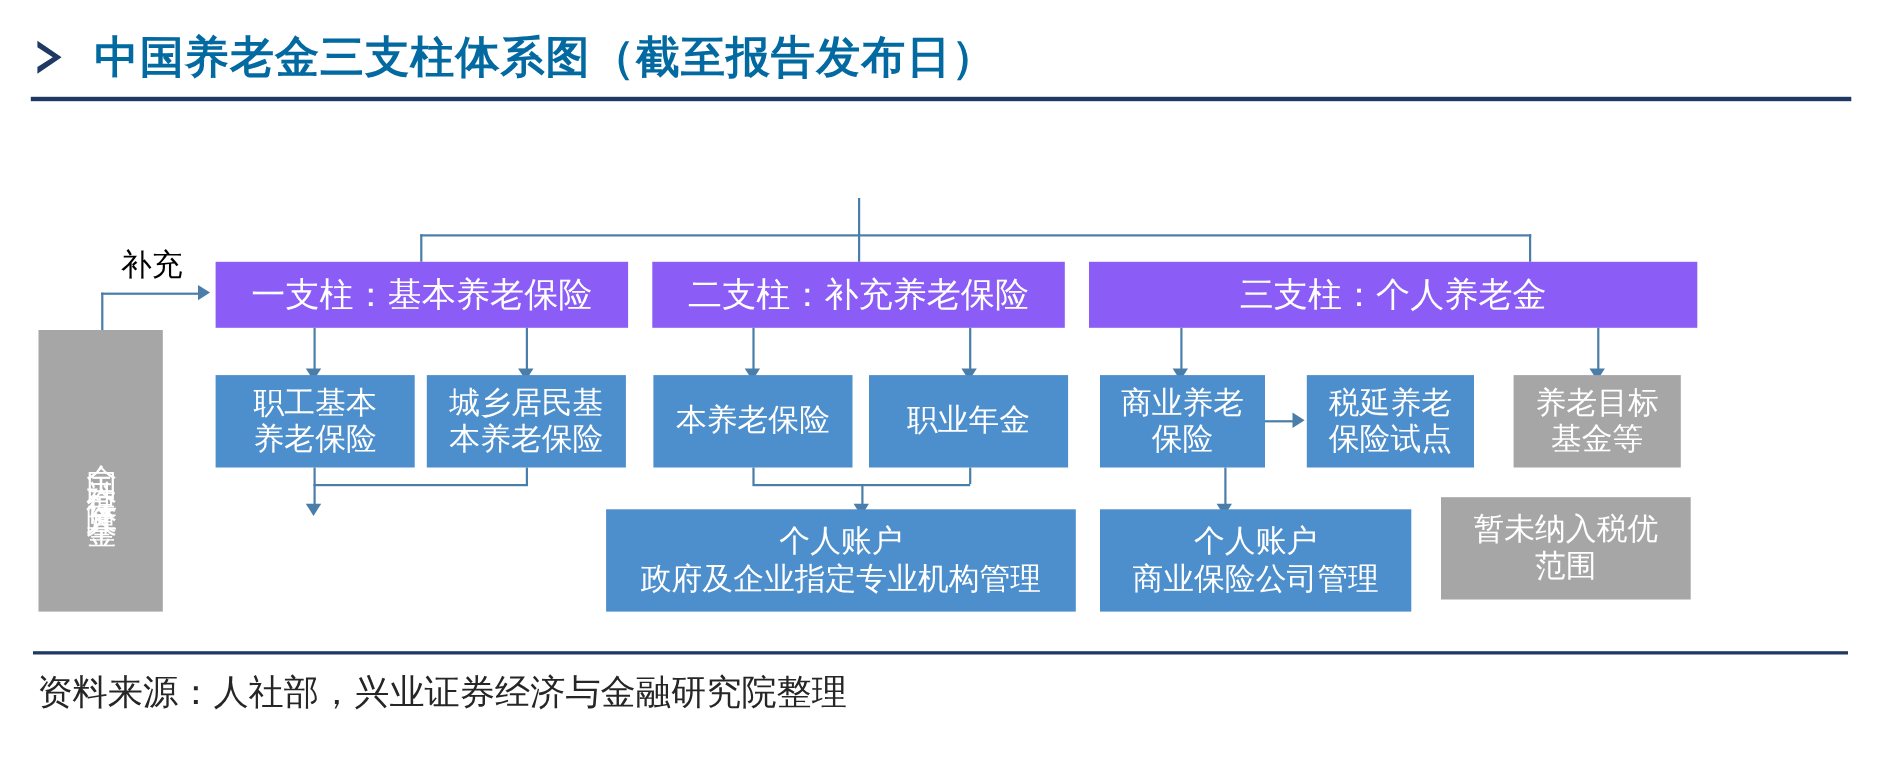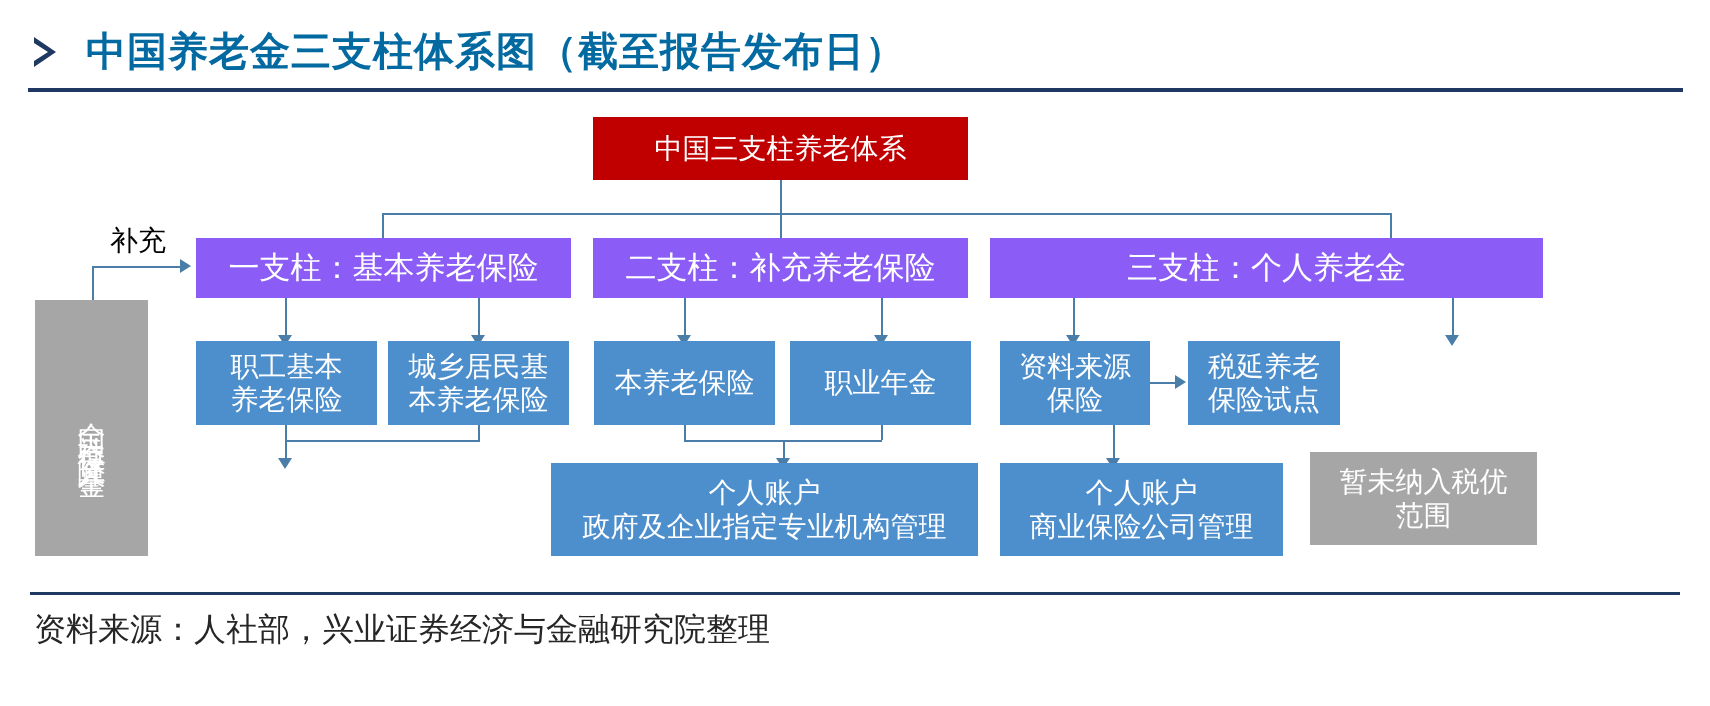--- a/index.html
+++ b/index.html
@@ -98,23 +98,20 @@
     <div class="title-text">中国养老金三支柱体系图（截至报告发布日）</div>
   </div>
   <div class="title-rule"></div>
 
   <div class="conn conn-v" style="left:780px; top:180px; height:34px;"></div>
   <div class="conn conn-h" style="left:382px; top:213px; width:1010px;"></div>
   <div class="conn conn-v" style="left:382px; top:213px; height:25px;"></div>
   <div class="conn conn-v" style="left:780px; top:213px; height:25px;"></div>
   <div class="conn conn-v" style="left:1390px; top:213px; height:25px;"></div>
 
-  <div class="box box-red t-root" style="left:593px; top:117px; width:375px; height:63px;">
-    <span>中国三支柱养老体系</span>
-  </div>
 
   <div class="supp-label">补充</div>
   <div class="conn conn-v" style="left:92px; top:266px; height:34px;"></div>
   <div class="conn conn-h" style="left:92px; top:266px; width:90px;"></div>
   <div class="arrowhead-right" style="left:180px; top:259px;"></div>
 
   <div class="box box-gray t-fund" style="left:35px; top:300px; width:113px; height:256px;">
     <span class="vert">全国社会保障基金</span>
   </div>
 
@@ -151,26 +148,30 @@
     <span>城乡居民基
 本养老保险</span>
   </div>
   <div class="box box-blue t-mid" style="left:594px; top:341px; width:181px; height:84px;">
     <span>本养老保险</span>
   </div>
   <div class="box box-blue t-mid" style="left:790px; top:341px; width:181px; height:84px;">
     <span>职业年金</span>
   </div>
   <div class="box box-blue t-mid" style="left:1000px; top:341px; width:150px; height:84px;">
-    <span>资料来源
+    <span>商业养老
 保险</span>
   </div>
   <div class="box box-blue t-mid" style="left:1188px; top:341px; width:152px; height:84px;">
     <span>税延养老
 保险试点</span>
+  </div>
+  <div class="box box-gray t-mid" style="left:1376px; top:341px; width:152px; height:84px;">
+    <span>养老目标
+基金等</span>
   </div>
 
   <div class="conn conn-h" style="left:1150px; top:382px; width:27px;"></div>
   <div class="arrowhead-right" style="left:1175px; top:375px;"></div>
 
   <div class="conn conn-v" style="left:285px; top:425px; height:40px;"></div>
   <div class="conn conn-v" style="left:478px; top:425px; height:15px;"></div>
   <div class="conn conn-h" style="left:285px; top:440px; width:195px;"></div>
   <div class="arrowhead" style="left:278px; top:458px;"></div>
 

